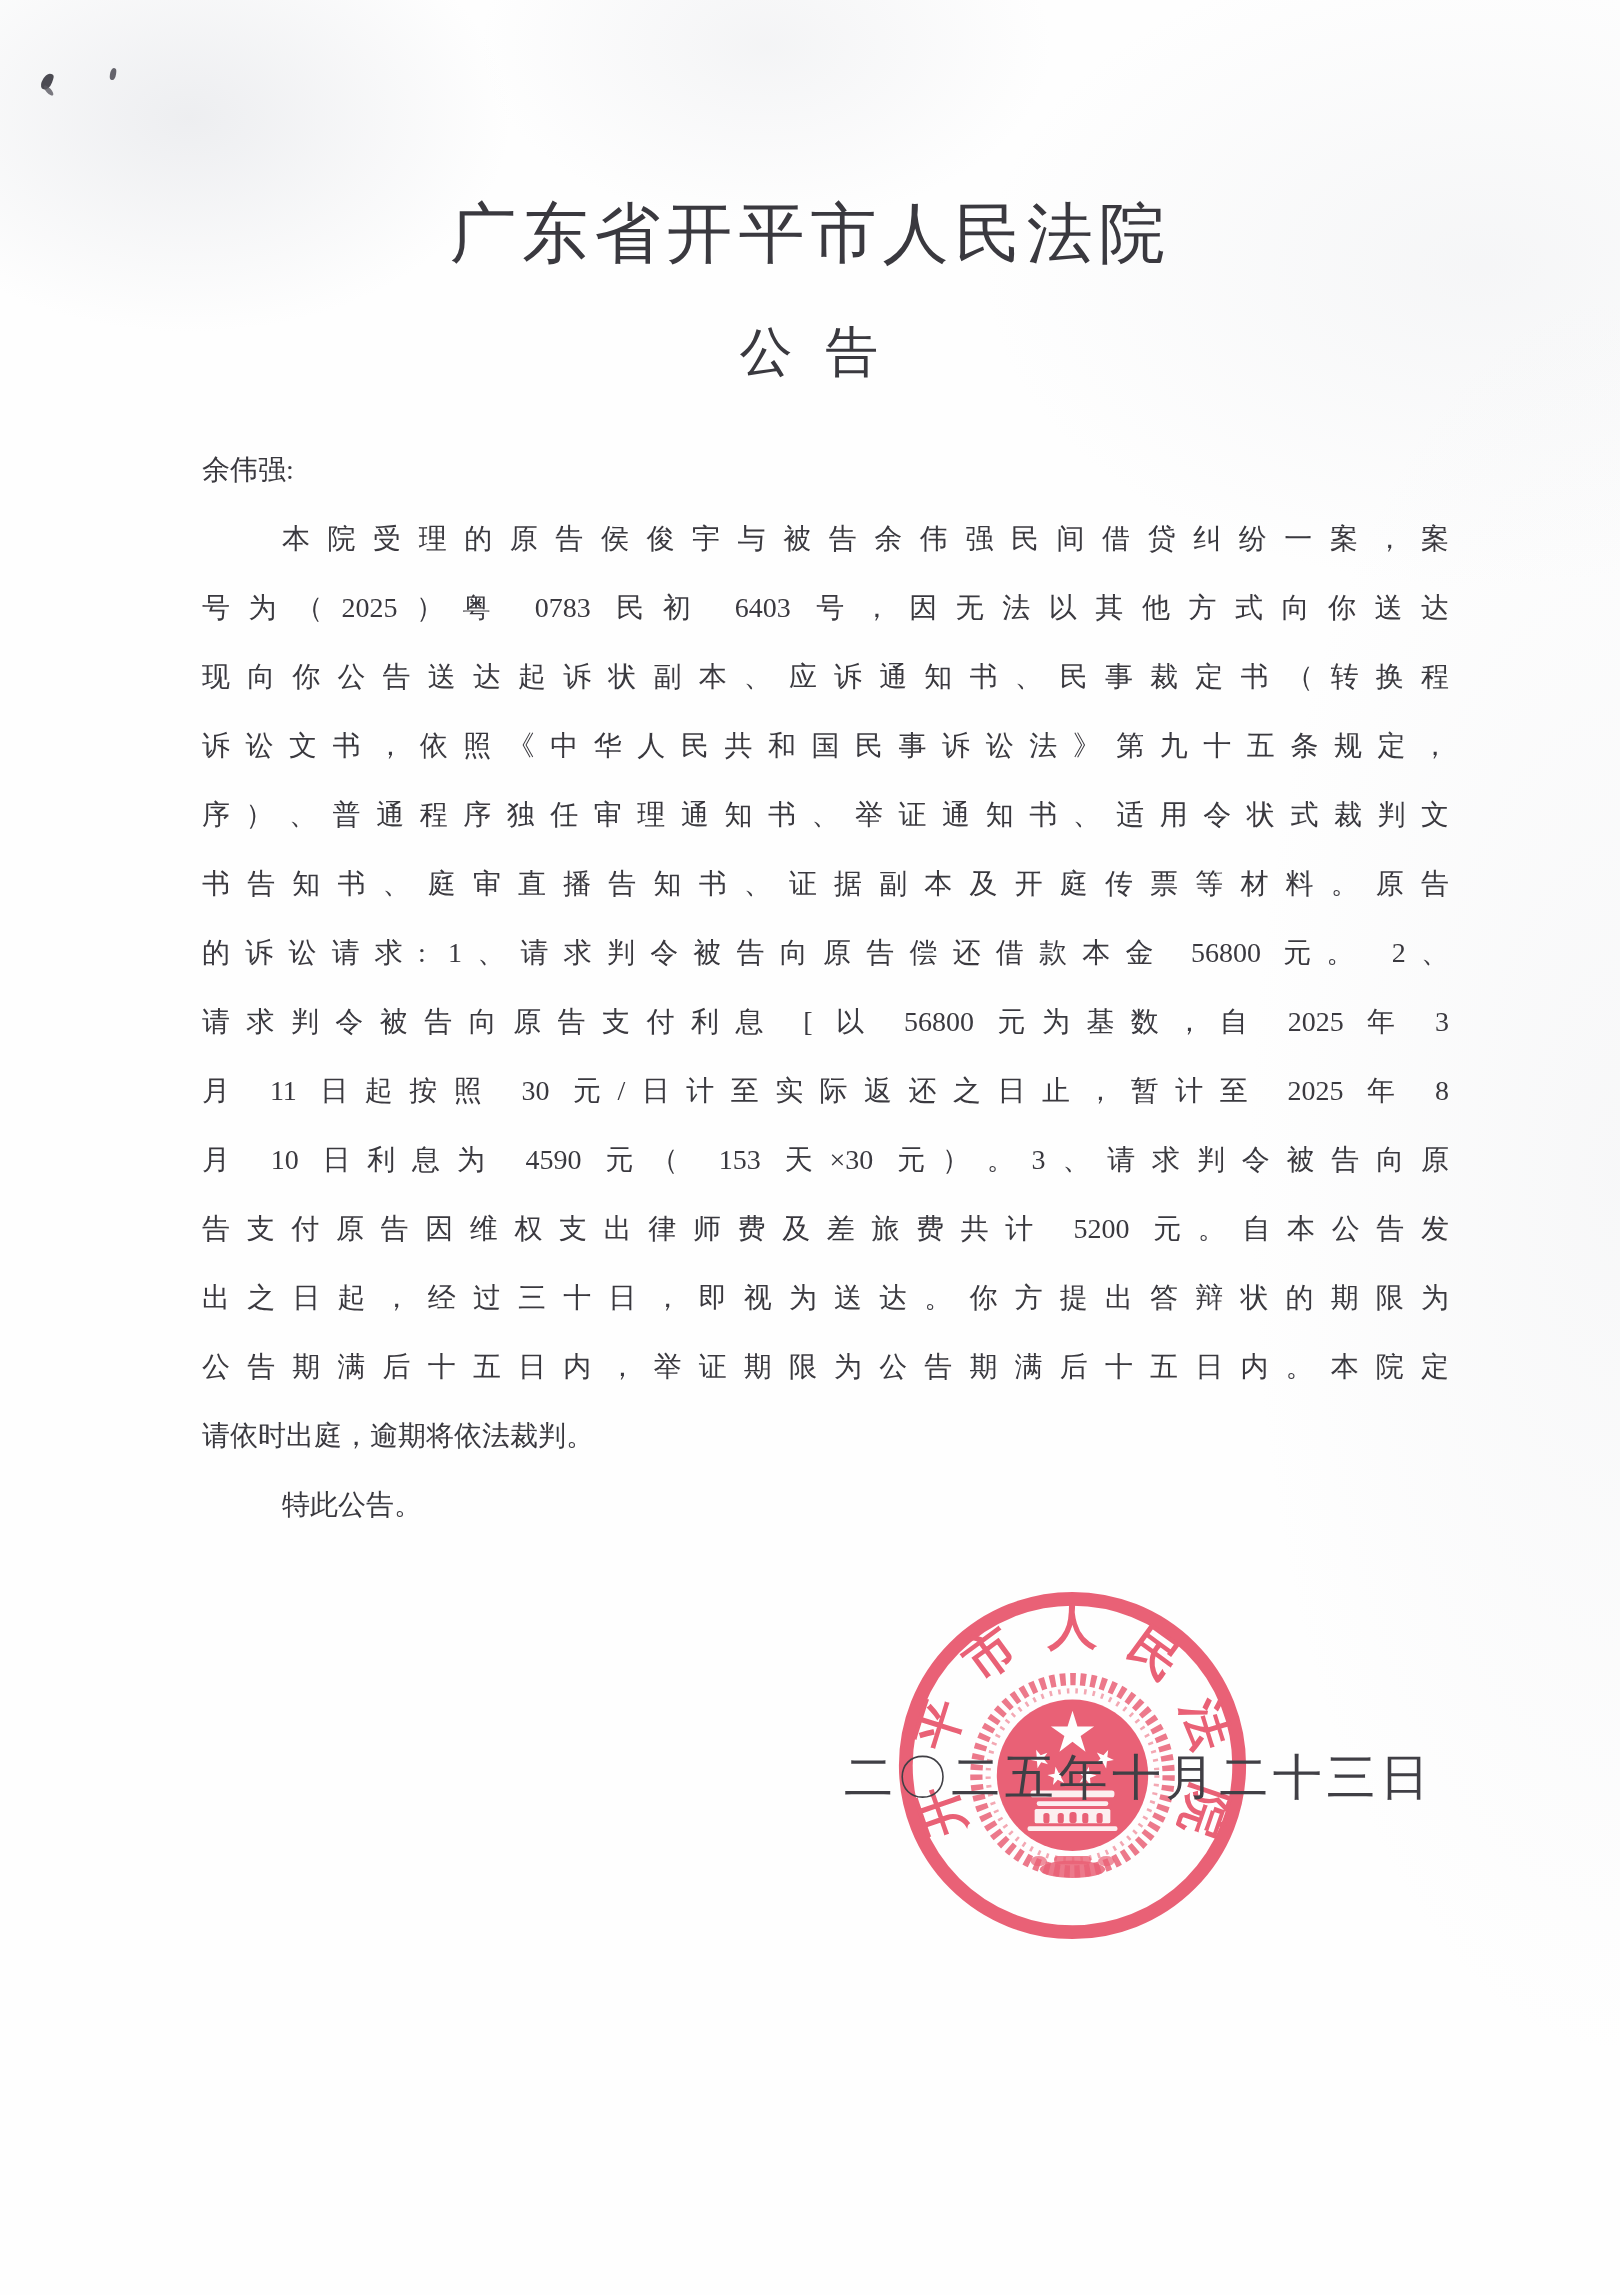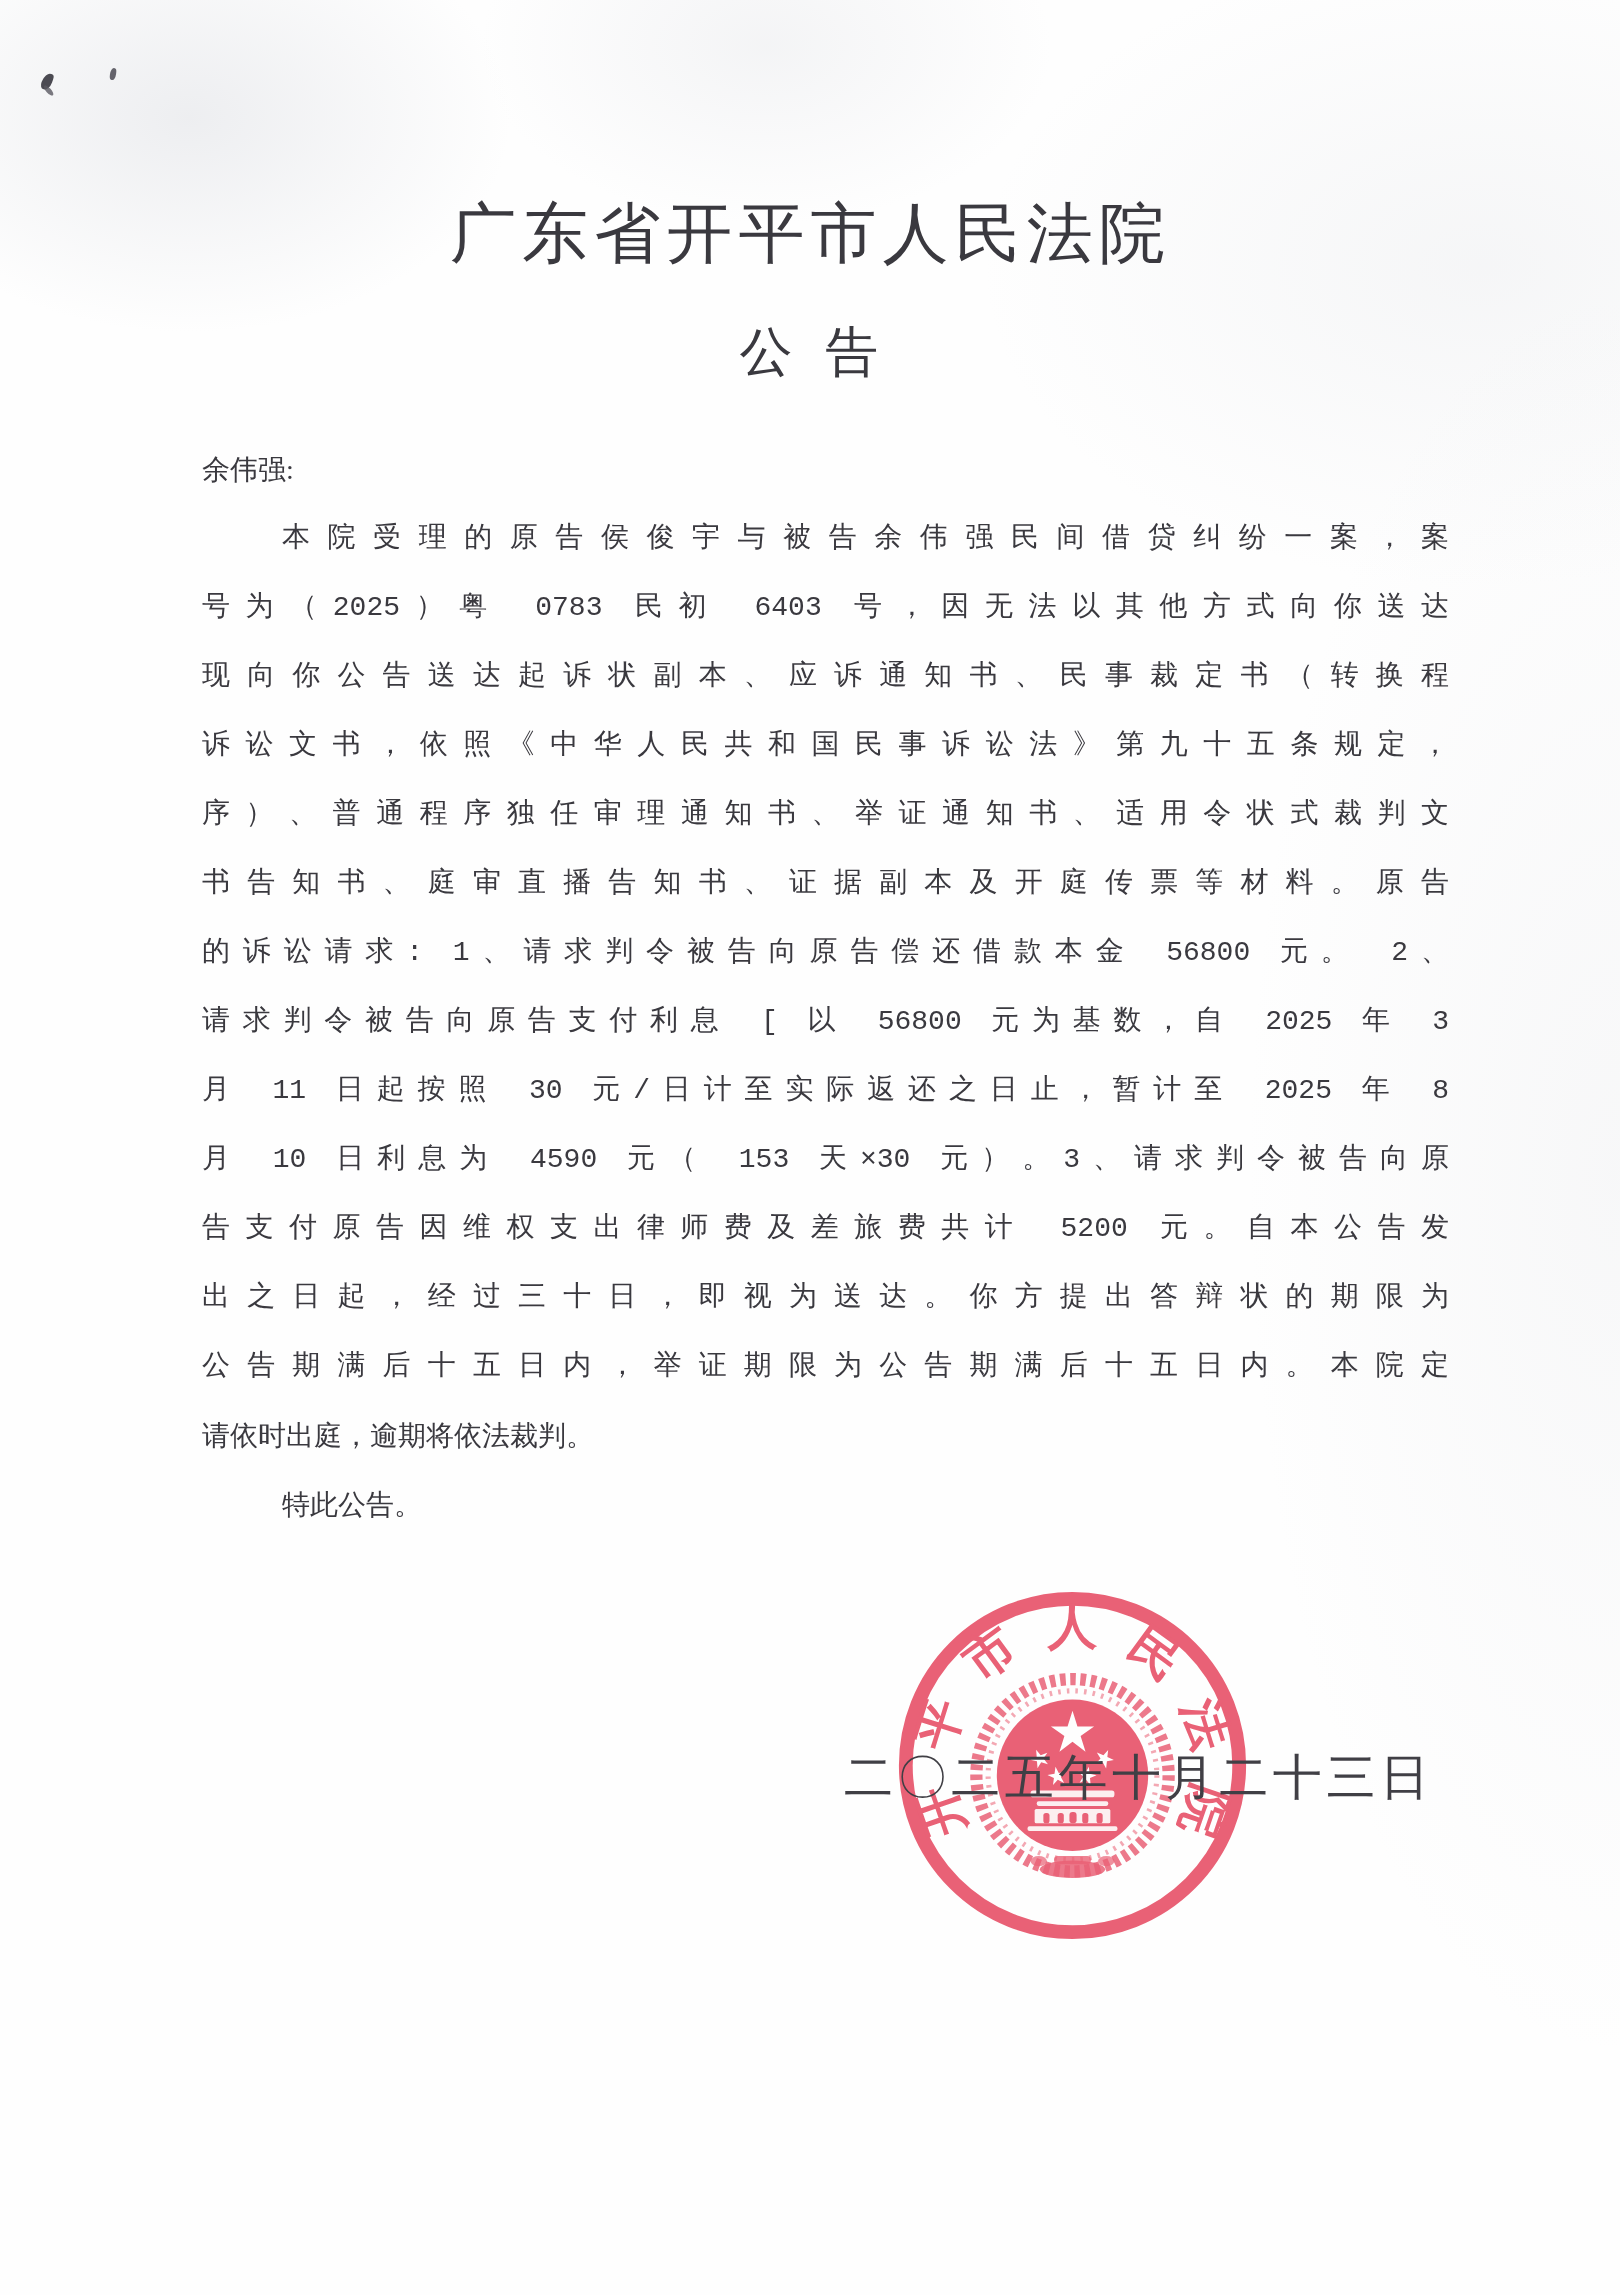--- a/index.html
+++ b/index.html
@@ -48,21 +48,21 @@
     text-align:center;
     font-size:53px; line-height:62px; letter-spacing:3.1px; word-spacing:13.3px;
     white-space:nowrap;
   }
 
   .body-block {
     position:absolute; left:202px; top:435px; width:1247px;
     font-size:28px; line-height:69px;
   }
   .line { min-height:69px; }
-  .j { text-align:justify; text-align-last:justify; text-justify:inter-character;font-family:Liberation Mono, monospace; }
+  .j { text-align:justify; text-align-last:justify; text-justify:inter-character; }
   .indent { text-indent:80px; }
 
   .issue-date {
     position:absolute; left:844px; top:1755px;
     font-size:49px; line-height:46px; letter-spacing:4.6px;
     color:#403f45; z-index:3; white-space:nowrap;
   }
 
   .seal {
     position:absolute; left:892px; top:1585px;

